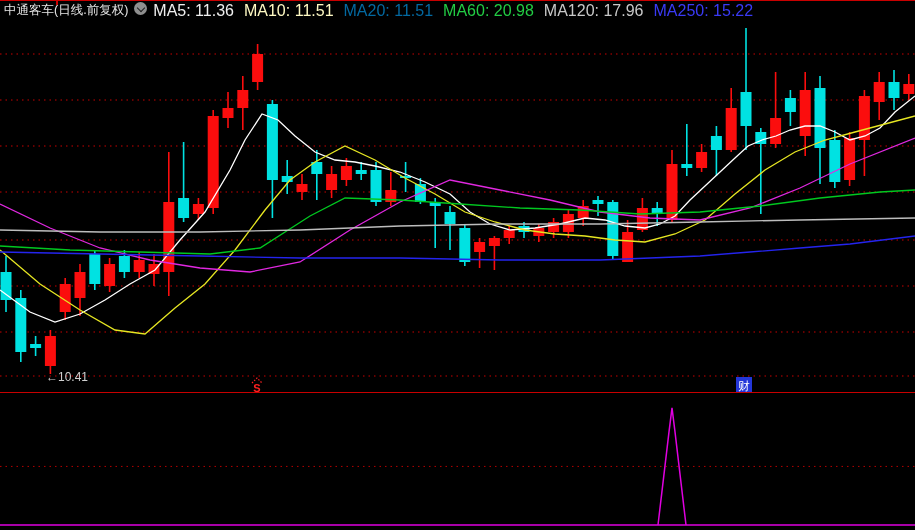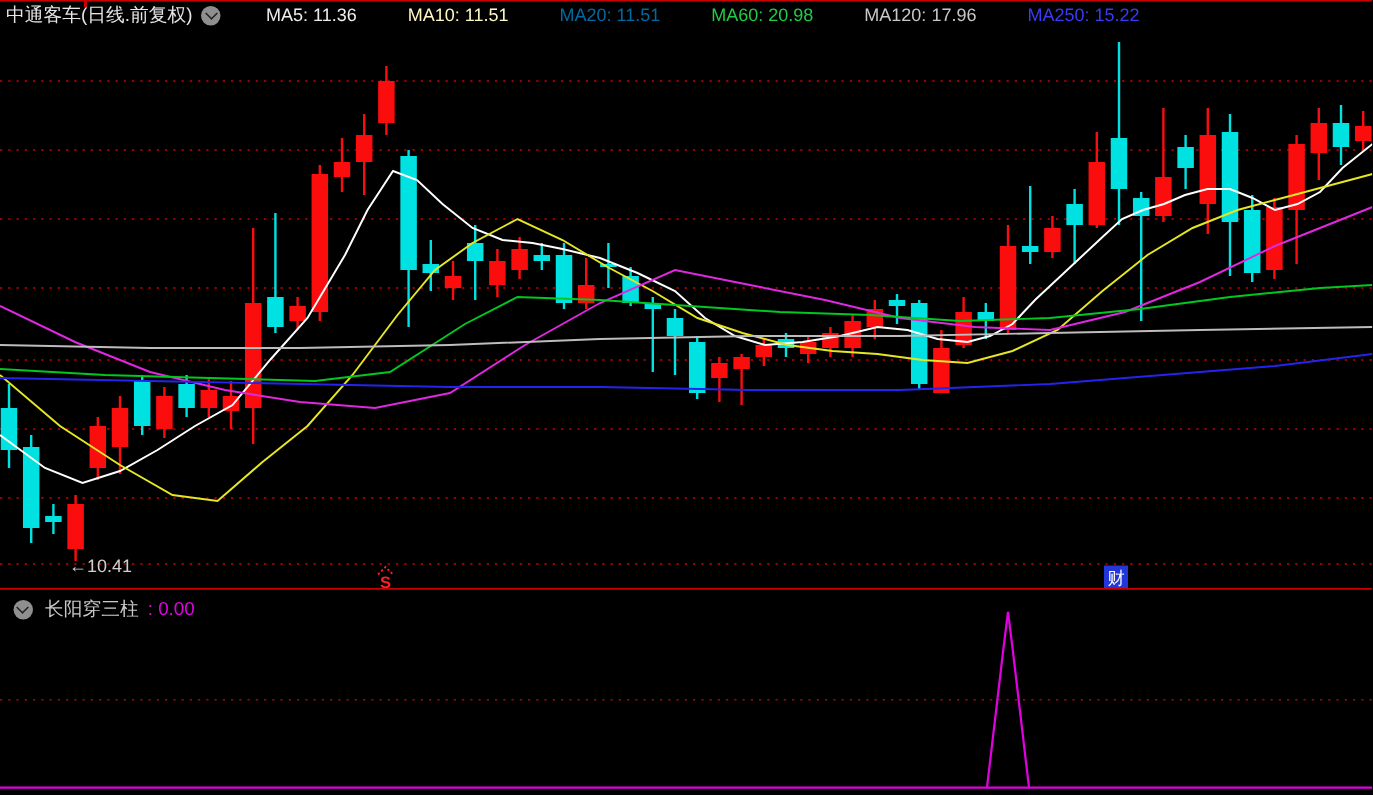--- a/index.html
+++ b/index.html
@@ -1,28 +1,28 @@
 <!DOCTYPE html>
 <html><head>
 <meta charset="utf-8">
 <style>
   html,body{margin:0;padding:0;background:#000;width:915px;height:530px;overflow:hidden;
     font-family:"Liberation Sans","DejaVu Sans",sans-serif;}
   #app{position:relative;width:915px;height:530px;background:#000;}
   svg{position:absolute;left:0;display:block;}
   #main-chart{top:0;}
   #panel-chart{top:392px;}
-  .hdr{position:absolute;top:2px;left:4px;height:16px;display:flex;align-items:center;z-index:5;}
+  .hdr{position:absolute;top:2px;left:4px;height:16px;display:flex;z-index:5;}
   .title{color:#e6e6e6;font-size:12.5px;white-space:nowrap;}
   .chev{width:13px;height:13px;border-radius:50%;background:#8f8f8f;display:inline-block;
     position:relative;margin:0 6px;flex:0 0 auto;}
   .chev i{position:absolute;left:3.2px;top:2.6px;width:5px;height:5px;
     border-right:1.8px solid #202020;border-bottom:1.8px solid #202020;transform:rotate(45deg);}
   .ma-legend{display:flex;gap:10px;}
-  .ma-item{font-size:12px;white-space:nowrap;margin-left:24px;}
+  .ma-item{font-size:16px;white-space:nowrap;}
   .panel-hdr{position:absolute;top:398px;left:3px;height:16px;display:flex;align-items:center;z-index:5;}
   .p-name{color:#c9c9c9;font-size:12.5px;margin-left:2px;white-space:nowrap;}
   .p-val{font-size:12.5px;margin-left:6px;white-space:nowrap;}
 </style>
 </head>
 <body>
 <div id="app">
 
   <svg id="main-chart" width="915" height="392">
       <line x1="0" y1="0.5" x2="915" y2="0.5" stroke="#c80000" stroke-width="1"></line>
@@ -186,21 +186,14 @@
     <span class="ma-legend">
       <span class="ma-item" style="color: rgb(238, 238, 238);"><span>MA5:</span> <span>11.36</span></span>
       <span class="ma-item" style="color: #fef9c3;"><span>MA10:</span> <span>11.51</span></span>
       <span class="ma-item" style="color: #0369a1;"><span>MA20:</span> <span>11.51</span></span>
       <span class="ma-item" style="color: rgb(34, 204, 68);"><span>MA60:</span> <span>20.98</span></span>
       <span class="ma-item" style="color: rgb(200, 200, 200);"><span>MA120:</span> <span>17.96</span></span>
       <span class="ma-item" style="color: rgb(58, 58, 245);"><span>MA250:</span> <span>15.22</span></span>
     </span>
   </div>
 
-  <div class="panel-hdr">
-    <span class="chev">
-        <i></i>
-      </span>
-    <span class="p-name">长阳穿三柱</span>
-    <span class="p-val" style="color: rgb(224, 0, 224);">: 0.00</span>
-  </div>
 
 </div>
 
 </body></html>

